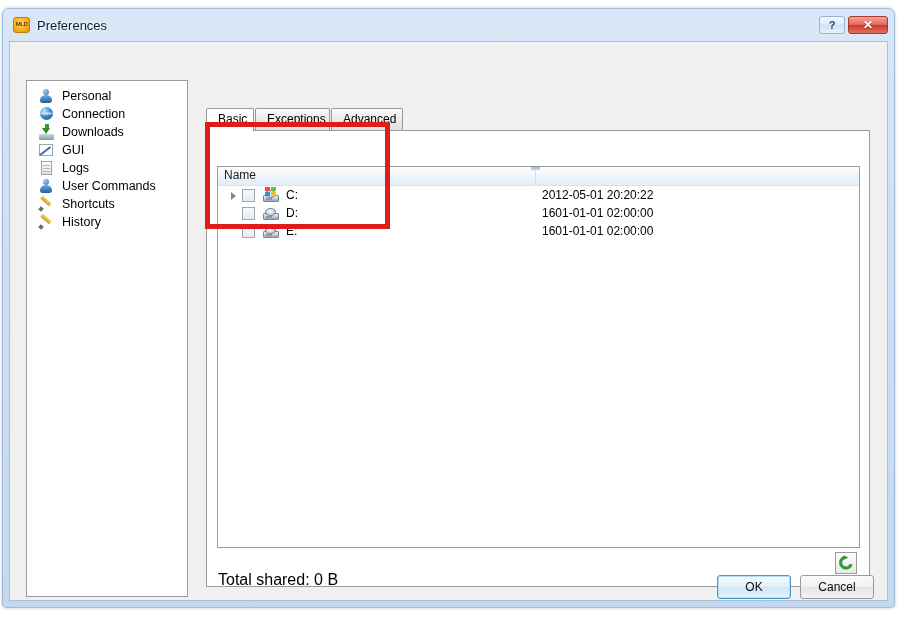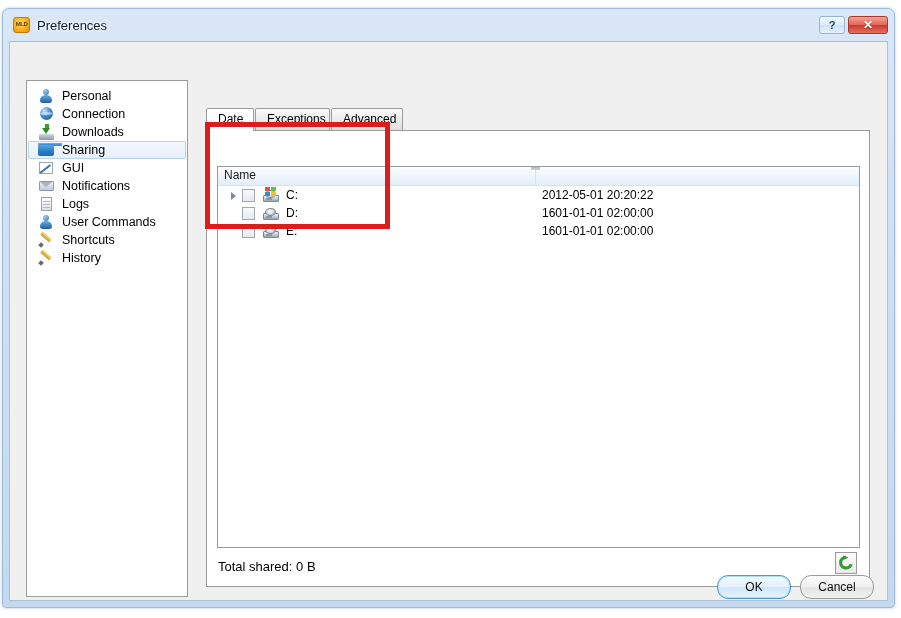--- a/index.html
+++ b/index.html
@@ -411,22 +411,22 @@
     left: 324px;
     font-size: 12px;
     white-space: nowrap;
     text-align: center;
   }
 
   
   #total-shared {
     position: absolute;
     left: 11px;
-    top: 428px;
-    font-size: 13px;
+    top: 440px;
+    font-size: 16px;
   }
   #refresh-button {
     position: absolute;
     left: 628px;
     top: 421px;
     width: 22px;
     height: 22px;
     border: 1px solid #9a9a9a;
     background: linear-gradient(to bottom, #fcfcfc, #e9e9e9);
     box-sizing: border-box;
@@ -437,21 +437,21 @@
   
   .dlg-btn {
     position: absolute;
     top: 533px;
     width: 74px;
     height: 24px;
     font-size: 12px;
     line-height: 22px;
     text-align: center;
     box-sizing: border-box;
-    border-radius: 11px;
+    border-radius: 3px;
     cursor: default;
     color: #0b0b0b;
   }
   #ok-button {
     left: 707px;
     background: linear-gradient(to bottom, #f4fafe 0%, #e3f0fb 48%, #cfe5f8 52%, #e8f4fd 100%);
     border: 1px solid #4a9ad4;
     box-shadow: 0 0 0 1px #b3dcf5 inset;
   }
   #cancel-button {
@@ -511,43 +511,29 @@
         <span class="side-icon ic-download">
             <i class="tray"></i>
             <i class="arrow">
               <i class="stem"></i>
               <i class="tip"></i>
             </i>
           </span>
         <span class="side-label">Downloads</span>
       </div>
 
-      <div class="side-item selected">
-        <span class="side-icon ic-folder">
-            <i class="tab"></i>
-            <i class="fld"></i>
-          </span>
-        <span class="side-label">Sharing</span>
-      </div>
 
       <div class="side-item">
         <span class="side-icon ic-gui">
             <i class="sq"></i>
             <i class="line"></i>
           </span>
         <span class="side-label">GUI</span>
       </div>
 
-      <div class="side-item">
-        <span class="side-icon ic-mail">
-            <i class="env"></i>
-            <i class="flap"></i>
-          </span>
-        <span class="side-label">Notifications</span>
-      </div>
 
       <div class="side-item">
         <span class="side-icon ic-doc">
           <i class="pg"></i>
             <i class="l" style="top:5px"></i>
             <i class="l" style="top:8px"></i>
             <i class="l" style="top:11px"></i>
         </span>
         <span class="side-label">Logs</span>
       </div>
@@ -572,21 +558,21 @@
         <span class="side-icon ic-pencil">
             <i class="shaft"></i>
             <i class="tip2"></i>
           </span>
         <span class="side-label">History</span>
       </div>
 
     </div>
 
     <div id="tab-strip">
-      <div class="tab active" style="left:0;width:48px">Date</div>
+      <div class="tab active" style="left:0;width:48px">Basic</div>
       <div class="tab" style="left:49px;width:75px">Exceptions</div>
       <div class="tab" style="left:125px;width:72px">Advanced</div>
     </div>
 
     <div id="tab-panel">
 
 
       <div id="tree-view">
 
         <div id="tree-header">

